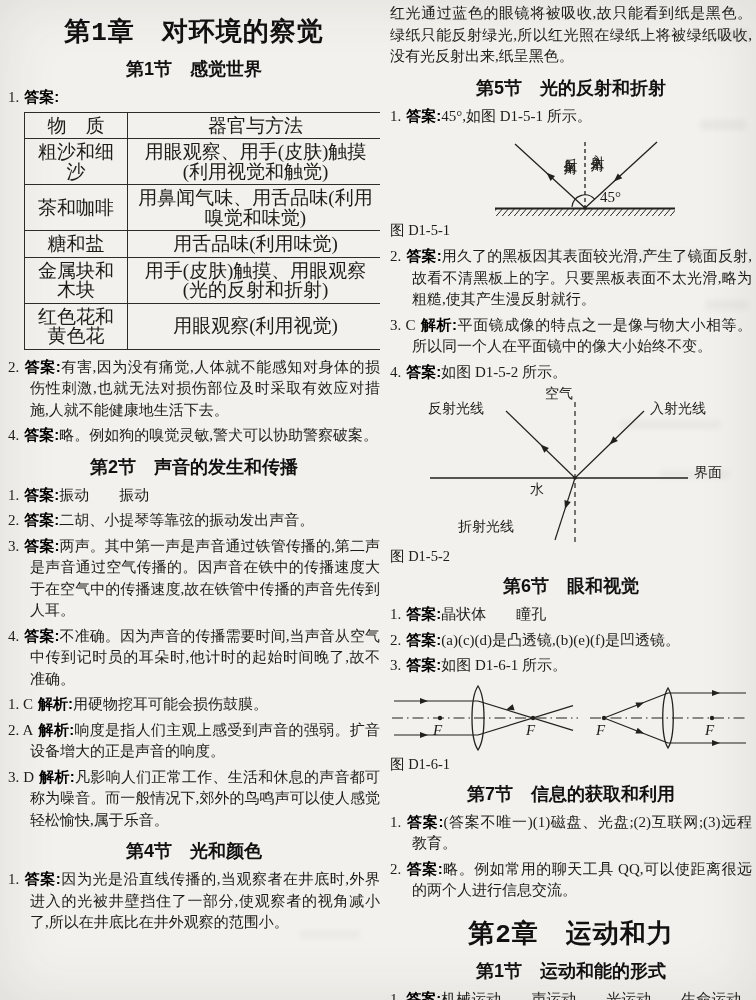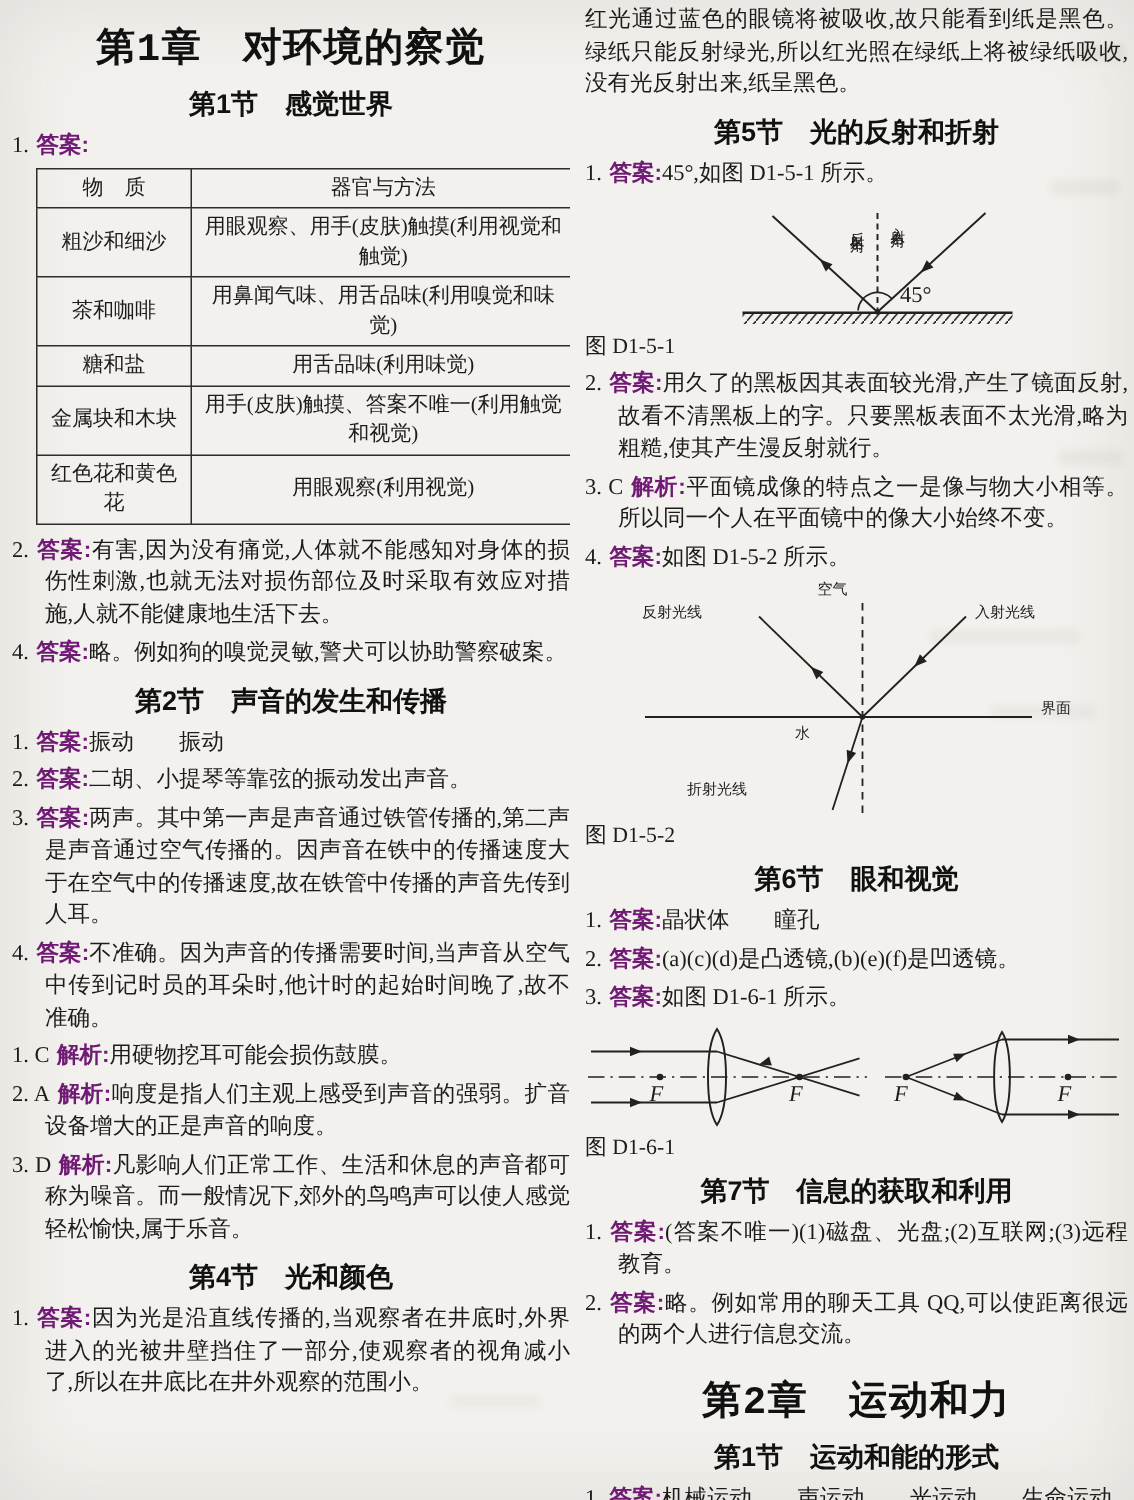--- a/index.html
+++ b/index.html
@@ -10,30 +10,30 @@
   .col-left{left:8px;width:372px;}
   .col-right{left:390px;width:362px;padding-top:3px;}
   .chapter{font-family:Liberation Mono, monospace;font-weight:bold;
            font-size:26px;text-align:center;margin:14px 0 8px;letter-spacing:1px;color:#111;}
   .chapter2{margin-top:14px;}
   .section{font-family:"Liberation Sans","DejaVu Sans",sans-serif;font-weight:bold;
            font-size:18px;text-align:center;margin:8px 0 5px;line-height:24px;color:#111;}
   p.item,p.cont{font-size:15px;line-height:21.5px;margin:0 0 3px;text-align:justify;}
   p.item{padding-left:22px;text-indent:-22px;}
   .num{margin-right:5px;}
-  .lbl{font-family:"Liberation Sans","DejaVu Sans",sans-serif;font-weight:bold;color:#701a75;}
+  .lbl{font-family:"Liberation Sans","DejaVu Sans",sans-serif;font-weight:bold;color:#000000;}
   table.ans-table{border-collapse:collapse;margin:3px 0 6px 16px;width:360px;
-                  font-size:14px;line-height:19.5px;}
+                  font-size:19px;line-height:19.5px;}
   .ans-table th,.ans-table td{border:1.6px solid #2e2c29;padding:3px 5px;font-weight:normal;
                   vertical-align:middle;text-align:center;}
   .ans-table th.c1,.ans-table td.c1{width:92px;}
   .ans-table th.c1{text-align:center;}
   .fig{position:relative;width:362px;}
   .fig svg{display:block;}
-  .fig .flabel{position:absolute;font-size:10px;line-height:16px;color:#1d1c1a;white-space:nowrap;}
+  .fig .flabel{position:absolute;font-size:14px;line-height:16px;color:#1d1c1a;white-space:nowrap;}
   .fig .vlabel{writing-mode:vertical-rl;text-orientation:upright;letter-spacing:2px;}
   .fig .ital{font-style:italic;font-family:"Liberation Serif",serif;font-size:15px;}
   .caption{font-size:14.5px;margin:1px 0 5px;}
   line,path.stroke{stroke:#23211e;}
   .smudge{position:absolute;background:#5a564e;filter:blur(2.5px);pointer-events:none;}
 </style>
 </head>
 <body>
 
 <div class="page">
@@ -59,21 +59,21 @@
         <tr>
             <td class="c1">茶和咖啡</td>
             <td>用鼻闻气味、用舌品味(利用嗅觉和味觉)</td>
           </tr>
         <tr>
             <td class="c1">糖和盐</td>
             <td>用舌品味(利用味觉)</td>
           </tr>
         <tr>
             <td class="c1">金属块和木块</td>
-            <td>用手(皮肤)触摸、答案不唯一(利用触觉和视觉)</td>
+            <td>用手(皮肤)触摸、用眼观察(光的反射和折射)</td>
           </tr>
         <tr>
             <td class="c1">红色花和黄色花</td>
             <td>用眼观察(利用视觉)</td>
           </tr>
       </tbody>
     </table>
 
     <p class="item"><span class="num">2.</span><span class="lbl">答案:</span><span>有害,因为没有痛觉,人体就不能感知对身体的损伤性刺激,也就无法对损伤部位及时采取有效应对措施,人就不能健康地生活下去。</span></p>
     <p class="item"><span class="num">4.</span><span class="lbl">答案:</span><span>略。例如狗的嗅觉灵敏,警犬可以协助警察破案。</span></p>

